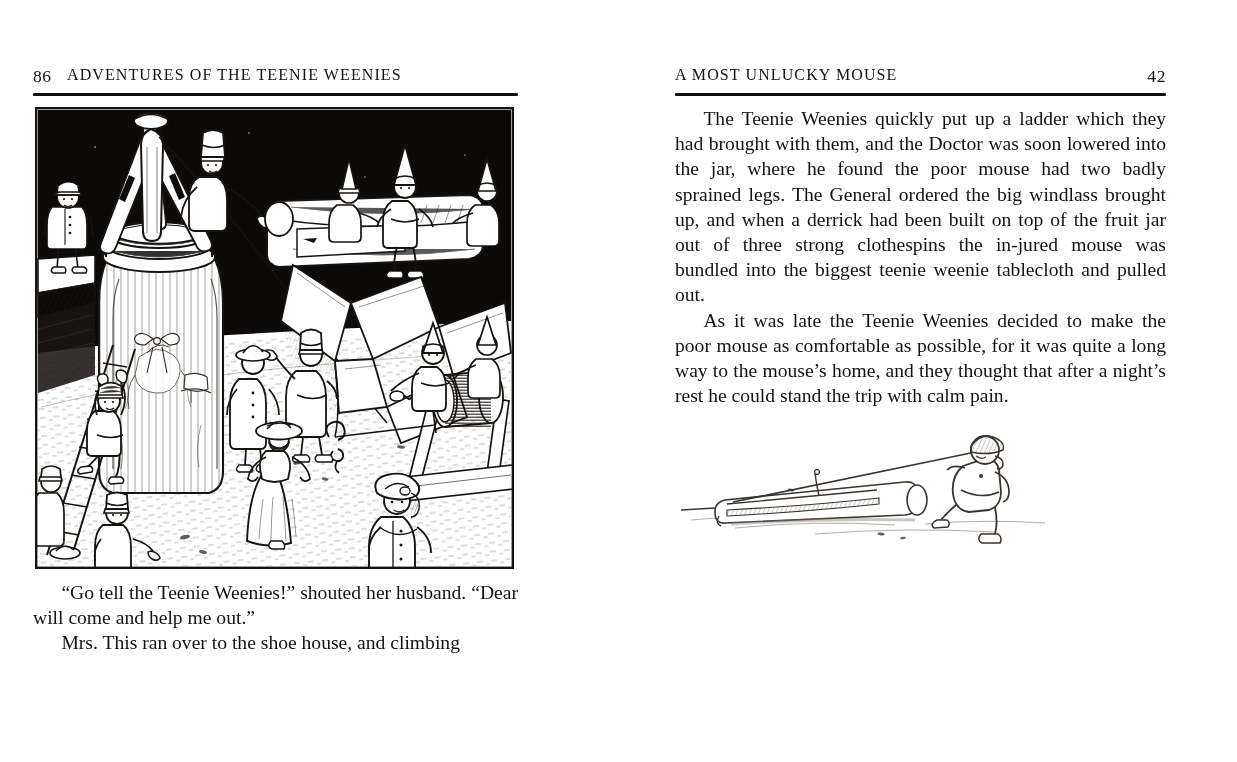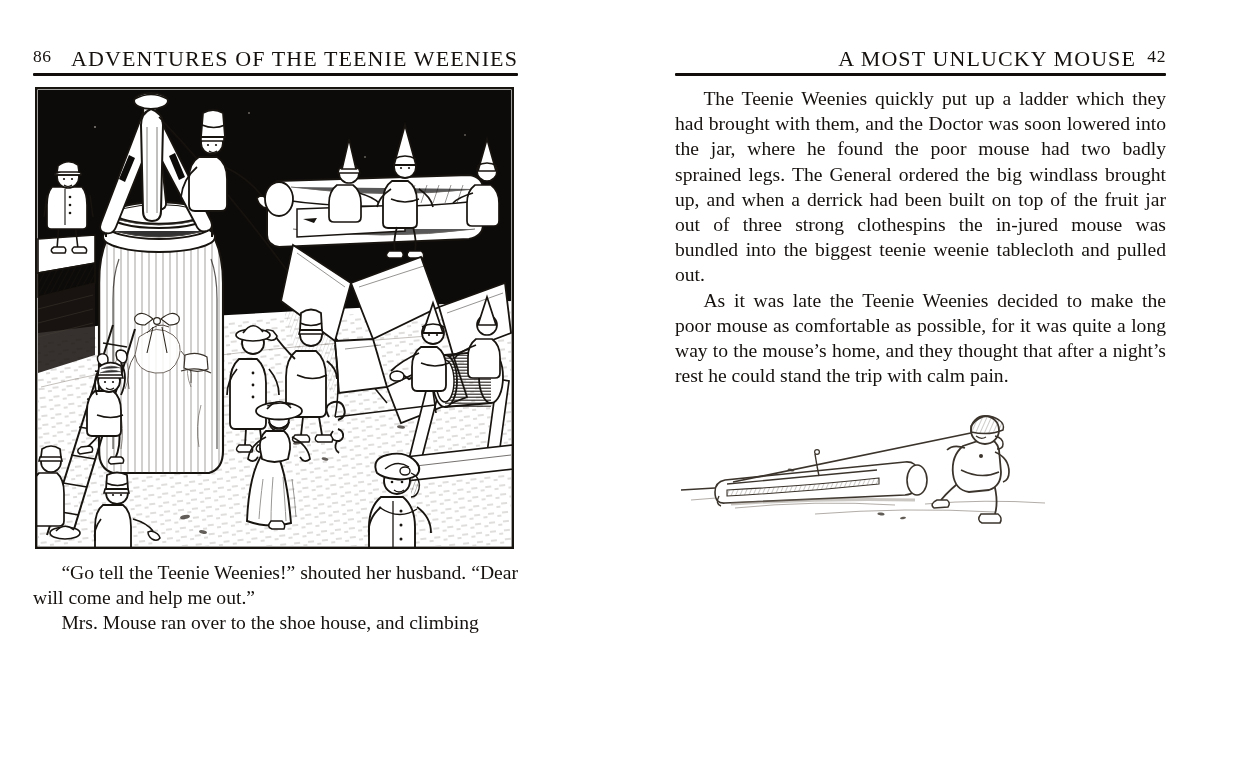--- a/index.html
+++ b/index.html
@@ -9,41 +9,41 @@
     font-family:"Liberation Serif","DejaVu Serif",serif;
     color:#15110e;
     overflow:hidden;
   }
   .spread{position:relative;width:1237px;height:762px;}
 
   .page{position:absolute;top:0;height:762px;}
   .page-left{left:0;width:618px;}
   .page-right{left:582px;width:618px;}
 
-  .col{position:absolute;}
+  .col{position:absolute;margin-top:20px;}
   .page-left .col{left:33px;width:485px;top:44px;}
   .page-right .col{left:93px;width:491px;top:44px;}
 
   
   .runhead{
     position:relative;height:30px;
     font-variant:normal;
     letter-spacing:.6px;
   }
   .runhead .folio{
     position:absolute;top:2px;
     font-size:17.5px;
     font-family:"Liberation Serif","DejaVu Serif",serif;
   }
   .runhead .folio-left{left:0;}
   .runhead .folio-right{right:0;}
   .runhead .title{
     position:absolute;left:0;right:0;top:2px;
-    text-align:right;
-    font-size:22px;
+    text-align:left;
+    font-size:16px;
     letter-spacing:1.1px;
     white-space:nowrap;
   }
   .page-left .runhead .title{padding-left:34px;}
   .page-right .runhead .title{padding-right:30px;}
   .rule{
     position:absolute;left:0;right:0;top:29px;
     height:2.5px;background:#100d0a;
     border-radius:1px;
   }
@@ -548,21 +548,21 @@
               <path d="M6 96 q-5 5 1 8 h16 q3 -4 -2 -8 z" fill="#fff" stroke="#17130f" stroke-width="1.6"></path>
             </g>
 
             <rect x="1.2" y="1.2" width="476.6" height="459.6" fill="none" stroke="#17130f" stroke-width="2.4"></rect>
           </g>
         </svg>
       </div>
 
       <div class="body cap-after">
         <p class="ind">“Go tell the Teenie Weenies!” shouted her husband. “Dear will come and help me out.”</p>
-        <p class="ind nojust">Mrs. Mouse ran over to the shoe house, and climbing</p>
+        <p class="ind nojust">Mrs. This ran over to the shoe house, and climbing</p>
       </div>
 
     </div>
   </div>
 
   <div class="page page-right">
     <div class="col">
 
       <div class="runhead">
         <span class="title">A MOST UNLUCKY MOUSE</span>

